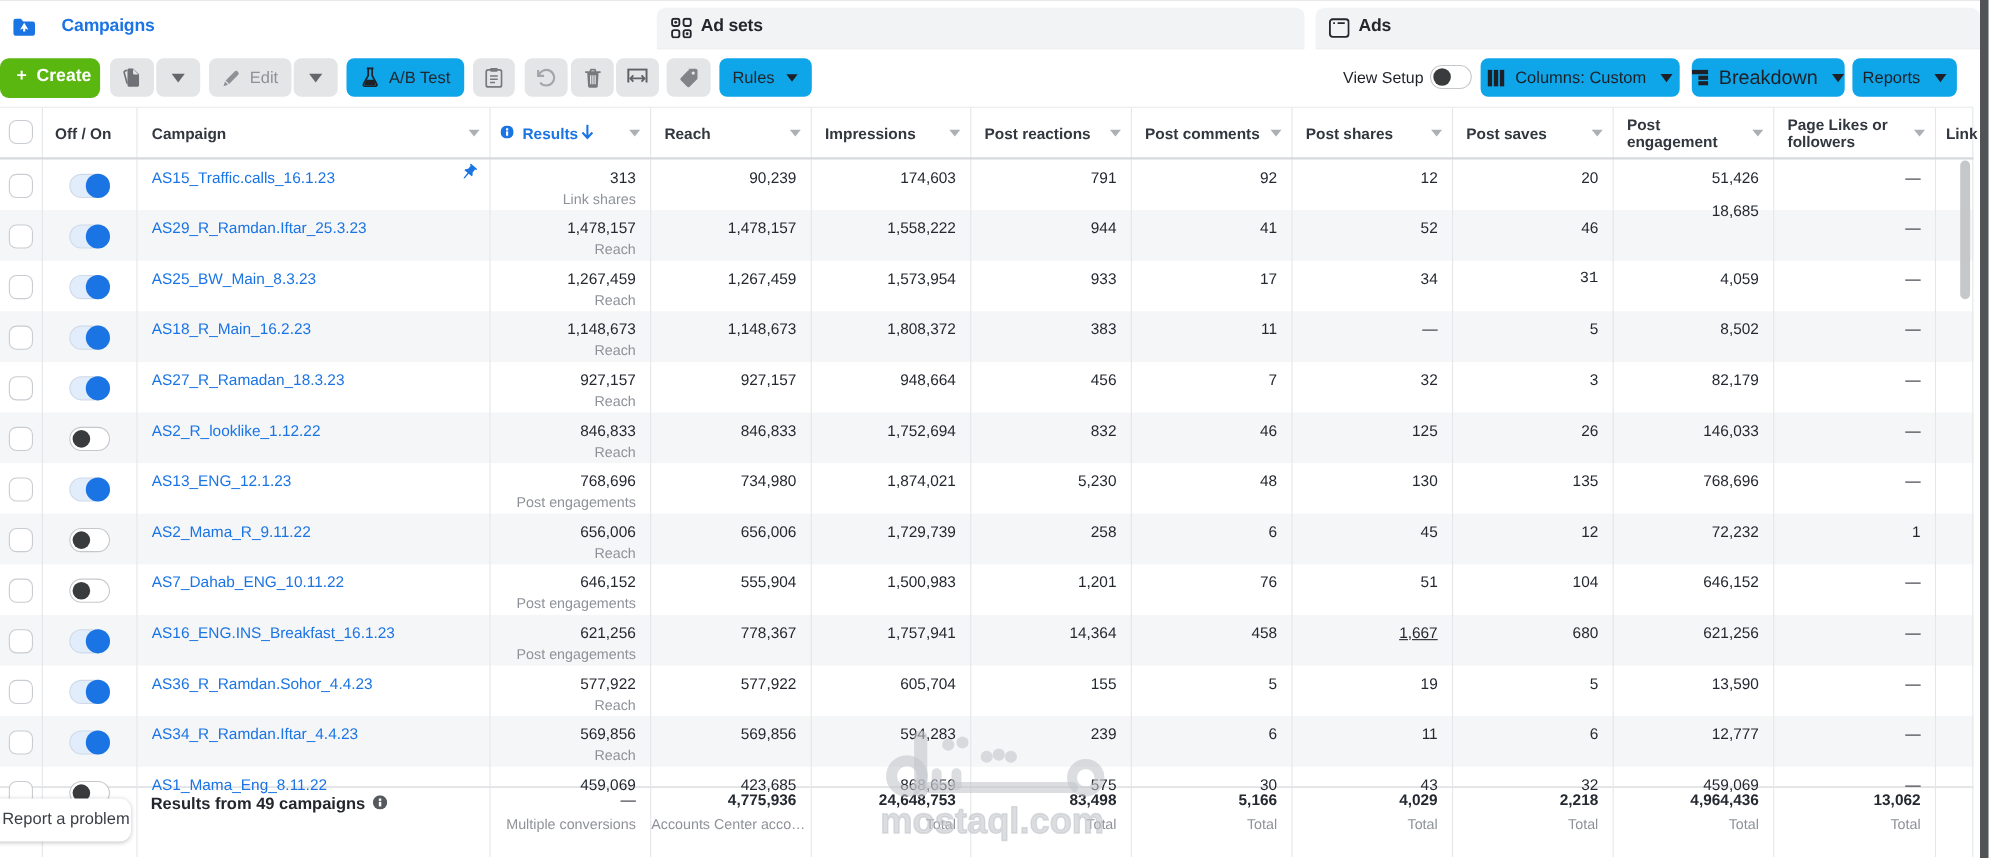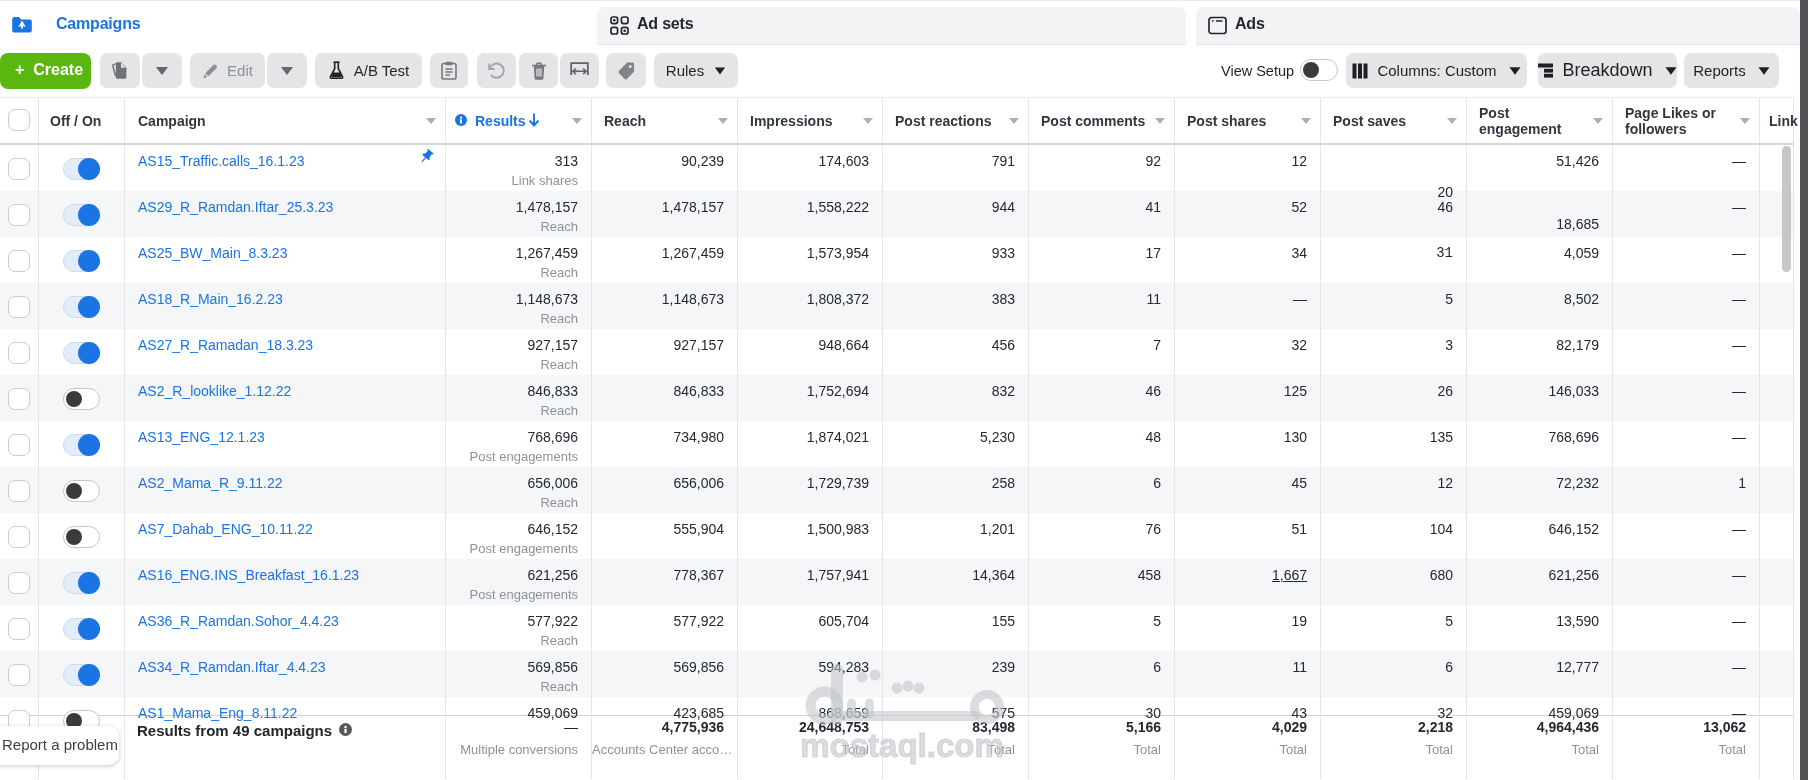--- a/index.html
+++ b/index.html
@@ -12,21 +12,21 @@
 .hdr{font-size:14px;font-weight:600;color:#32373f;}
 .vline{position:absolute;width:1px;background:#e4e6e9;top:98px;height:681px;}
 .cb{position:absolute;width:22px;height:22px;border:1.5px solid #c9ccd0;border-radius:7px;background:#fff;}
 .tgl{position:absolute;width:37px;height:22px;border-radius:11px;}
 .tgl.on{background:#e2edfb;border:1px solid #cfd9e8;}
 .tgl.off{background:#fff;border:1px solid #c5c7cb;}
 .knob-on{position:absolute;right:-1px;top:-1px;width:22px;height:22px;border-radius:50%;background:#1b74e4;}
 .knob-off{position:absolute;left:2px;top:2px;width:16px;height:16px;border-radius:50%;background:#3a3b3c;}
 .btn{position:absolute;top:53px;height:35px;border-radius:7px;background:#e3e5e7;
  display:flex;align-items:center;justify-content:center;}
-.btn.lite{background:#e5e5e5;}
+.btn.lite{background:#0ea5e9;}
 .caret{width:0;height:0;border-left:6.5px solid transparent;border-right:6.5px solid transparent;
  border-top:8px solid #64676c;}
 .caret.blk{border-top-color:#1d2127;}
 .tri{position:absolute;width:0;height:0;border-left:5px solid transparent;border-right:5px solid transparent;border-top:6px solid #acafb4;}
 
 </style></head><body>
 <div id="page">
 <div class="abs" style="left:0;top:0;width:1808px;height:1px;background:#e9e9ea;"></div>
 <div class="abs" style="left:597px;top:7px;width:589px;height:38px;background:#f2f3f5;border-radius:8px 8px 0 0;border-bottom:1px solid #e7e8ea;"></div>
 <div class="abs" style="left:1196px;top:7px;width:604px;height:38px;background:#f2f3f5;border-radius:8px 8px 0 0;border-bottom:1px solid #e7e8ea;"></div>
@@ -203,37 +203,37 @@
 <g transform="rotate(40 12 12)">
         <path d="M15.5 8.6 V3.8 h0.7 a0.95 0.95 0 0 0 0-1.9 H7.8 a0.95 0.95 0 0 0 0 1.9 h0.7 v4.8 L6.2 11.3 v1.6 h5 v6.8 l0.8 1.7 0.8-1.7 v-6.8 h5 v-1.6 z" fill="#1b74e4"></path>
       </g>
     </svg>
 <div class="abs num" style="left:446px;top:153px;width:132px;">313</div>
 <div class="abs num" style="left:592px;top:153px;width:132px;">90,239</div>
 <div class="abs num" style="left:738px;top:153px;width:131px;">174,603</div>
 <div class="abs num" style="left:883px;top:153px;width:132px;">791</div>
 <div class="abs num" style="left:1029px;top:153px;width:132px;">92</div>
 <div class="abs num" style="left:1175px;top:153px;width:132px;">12</div>
-<div class="abs num" style="left:1321px;top:153px;width:132px;margin-top:31px;">20</div>
+<div class="abs num" style="left:1321px;top:153px;width:132px;">20</div>
 <div class="abs num" style="left:1467px;top:153px;width:132px;">51,426</div>
 <div class="abs num" style="left:1613px;top:153px;width:133px;">—</div>
 <div class="abs sub" style="left:446px;top:173px;width:132px;">Link shares</div>
 <div class="cb" style="left:8px;top:204px;"></div>
 <div class="tgl on" style="left:63px;top:204px;">
       <div class="knob-on"></div>
     </div>
 <div class="abs link" style="left:138px;top:199px;">AS29_R_Ramdan.Iftar_25.3.23</div>
 <div class="abs num" style="left:446px;top:199px;width:132px;">1,478,157</div>
 <div class="abs num" style="left:592px;top:199px;width:132px;">1,478,157</div>
 <div class="abs num" style="left:738px;top:199px;width:131px;">1,558,222</div>
 <div class="abs num" style="left:883px;top:199px;width:132px;">944</div>
 <div class="abs num" style="left:1029px;top:199px;width:132px;">41</div>
 <div class="abs num" style="left:1175px;top:199px;width:132px;">52</div>
 <div class="abs num" style="left:1321px;top:199px;width:132px;">46</div>
-<div class="abs num" style="left:1467px;top:216px;width:132px;">18,685</div>
+<div class="abs num" style="left:1467px;top:183px;width:132px;">18,685</div>
 <div class="abs num" style="left:1613px;top:199px;width:133px;">—</div>
 <div class="abs sub" style="left:446px;top:219px;width:132px;">Reach</div>
 <div class="cb" style="left:8px;top:250px;"></div>
 <div class="tgl on" style="left:63px;top:250px;">
       <div class="knob-on"></div>
     </div>
 <div class="abs link" style="left:138px;top:245px;">AS25_BW_Main_8.3.23</div>
 <div class="abs num" style="left:446px;top:245px;width:132px;">1,267,459</div>
 <div class="abs num" style="left:592px;top:245px;width:132px;">1,267,459</div>
 <div class="abs num" style="left:738px;top:245px;width:131px;">1,573,954</div>

